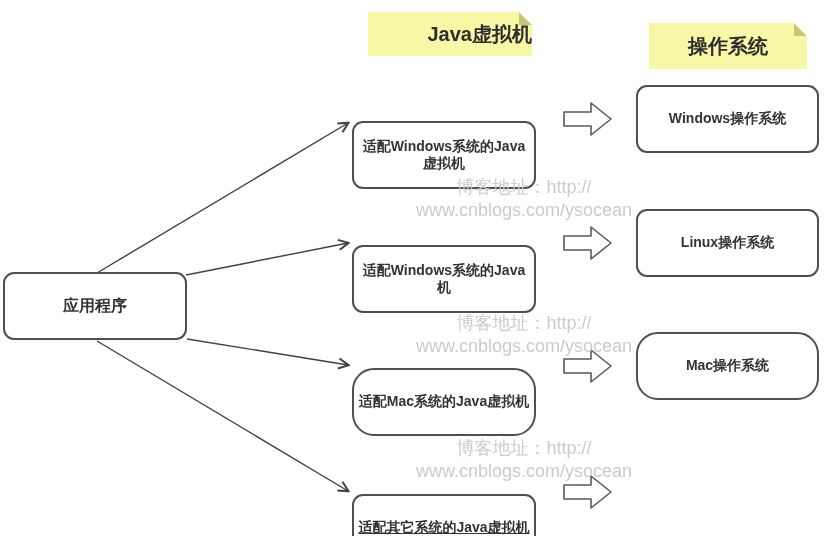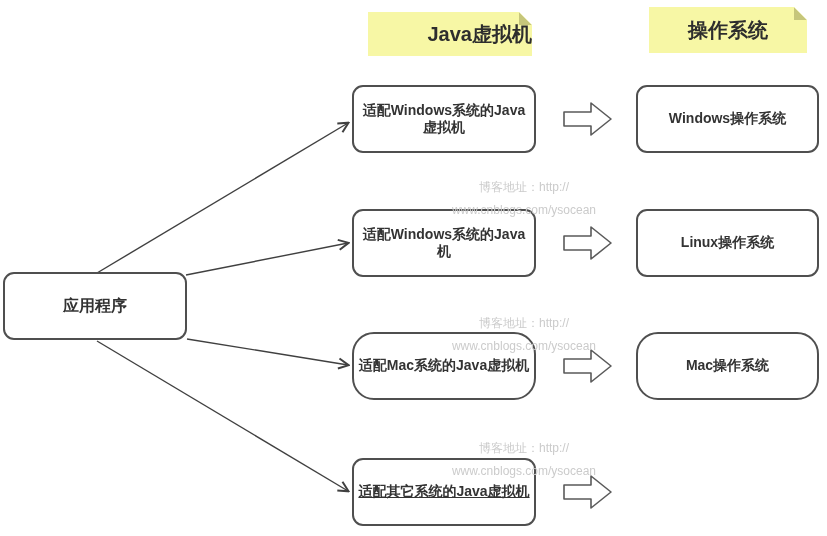--- a/index.html
+++ b/index.html
@@ -17,44 +17,44 @@
     border:2px solid #4f4f4f;
     border-radius:11px;
     background:#ffffff;
     display:flex;align-items:center;justify-content:center;
     text-align:center;
     font-weight:bold;
     color:#333333;
     line-height:1.25;
   }
   .jvm-box,.os-box{left:auto;width:184px;height:68px;font-size:14px;white-space:pre-line;padding:0 2px;}
-  .jvm-box{left:352px;}
+  .jvm-box{left:352px;margin-top:36px;}
   .os-box{left:636px;width:183px;text-align:center;}
   .row1{top:85px;} .row2{top:209px;} .row3{top:332px;border-radius:22px;} .row4{top:458px;text-decoration:underline;}
   .app-box{left:3px;top:272px;width:184px;height:68px;font-size:16px;}
   .note{
     position:absolute;
     background:#f7f7a5;
     display:flex;align-items:center;justify-content:center;
     font-size:20px;font-weight:bold;color:#2d2d2d;
     clip-path:polygon(0 0, calc(100% - 13px) 0, 100% 13px, 100% 100%, 0 100%);
   }
   .note-java{left:368px;top:12px;width:164px;height:44px;justify-content:flex-end;}
-  .note-os{left:649px;top:7px;width:158px;height:46px;text-align:right;}
+  .note-os{left:649px;top:23px;width:158px;height:46px;text-align:right;}
   .fold{
     position:absolute;top:0;right:0;width:13px;height:13px;
     background:#c6c67b;
     clip-path:polygon(0 0, 100% 100%, 0 100%);
   }
   .watermark{
     position:absolute;
     left:393px;width:262px;
     text-align:center;
     color:#cbcbcb;
-    font-size:12px;line-height:23px;
+    font-size:18px;line-height:23px;
     font-weight:normal;
     pointer-events:none;
   }
   .wm1{top:176px;} .wm2{top:312px;} .wm3{top:437px;}
 </style>
 </head>
 <body>
 
 <div id="canvas">
 

